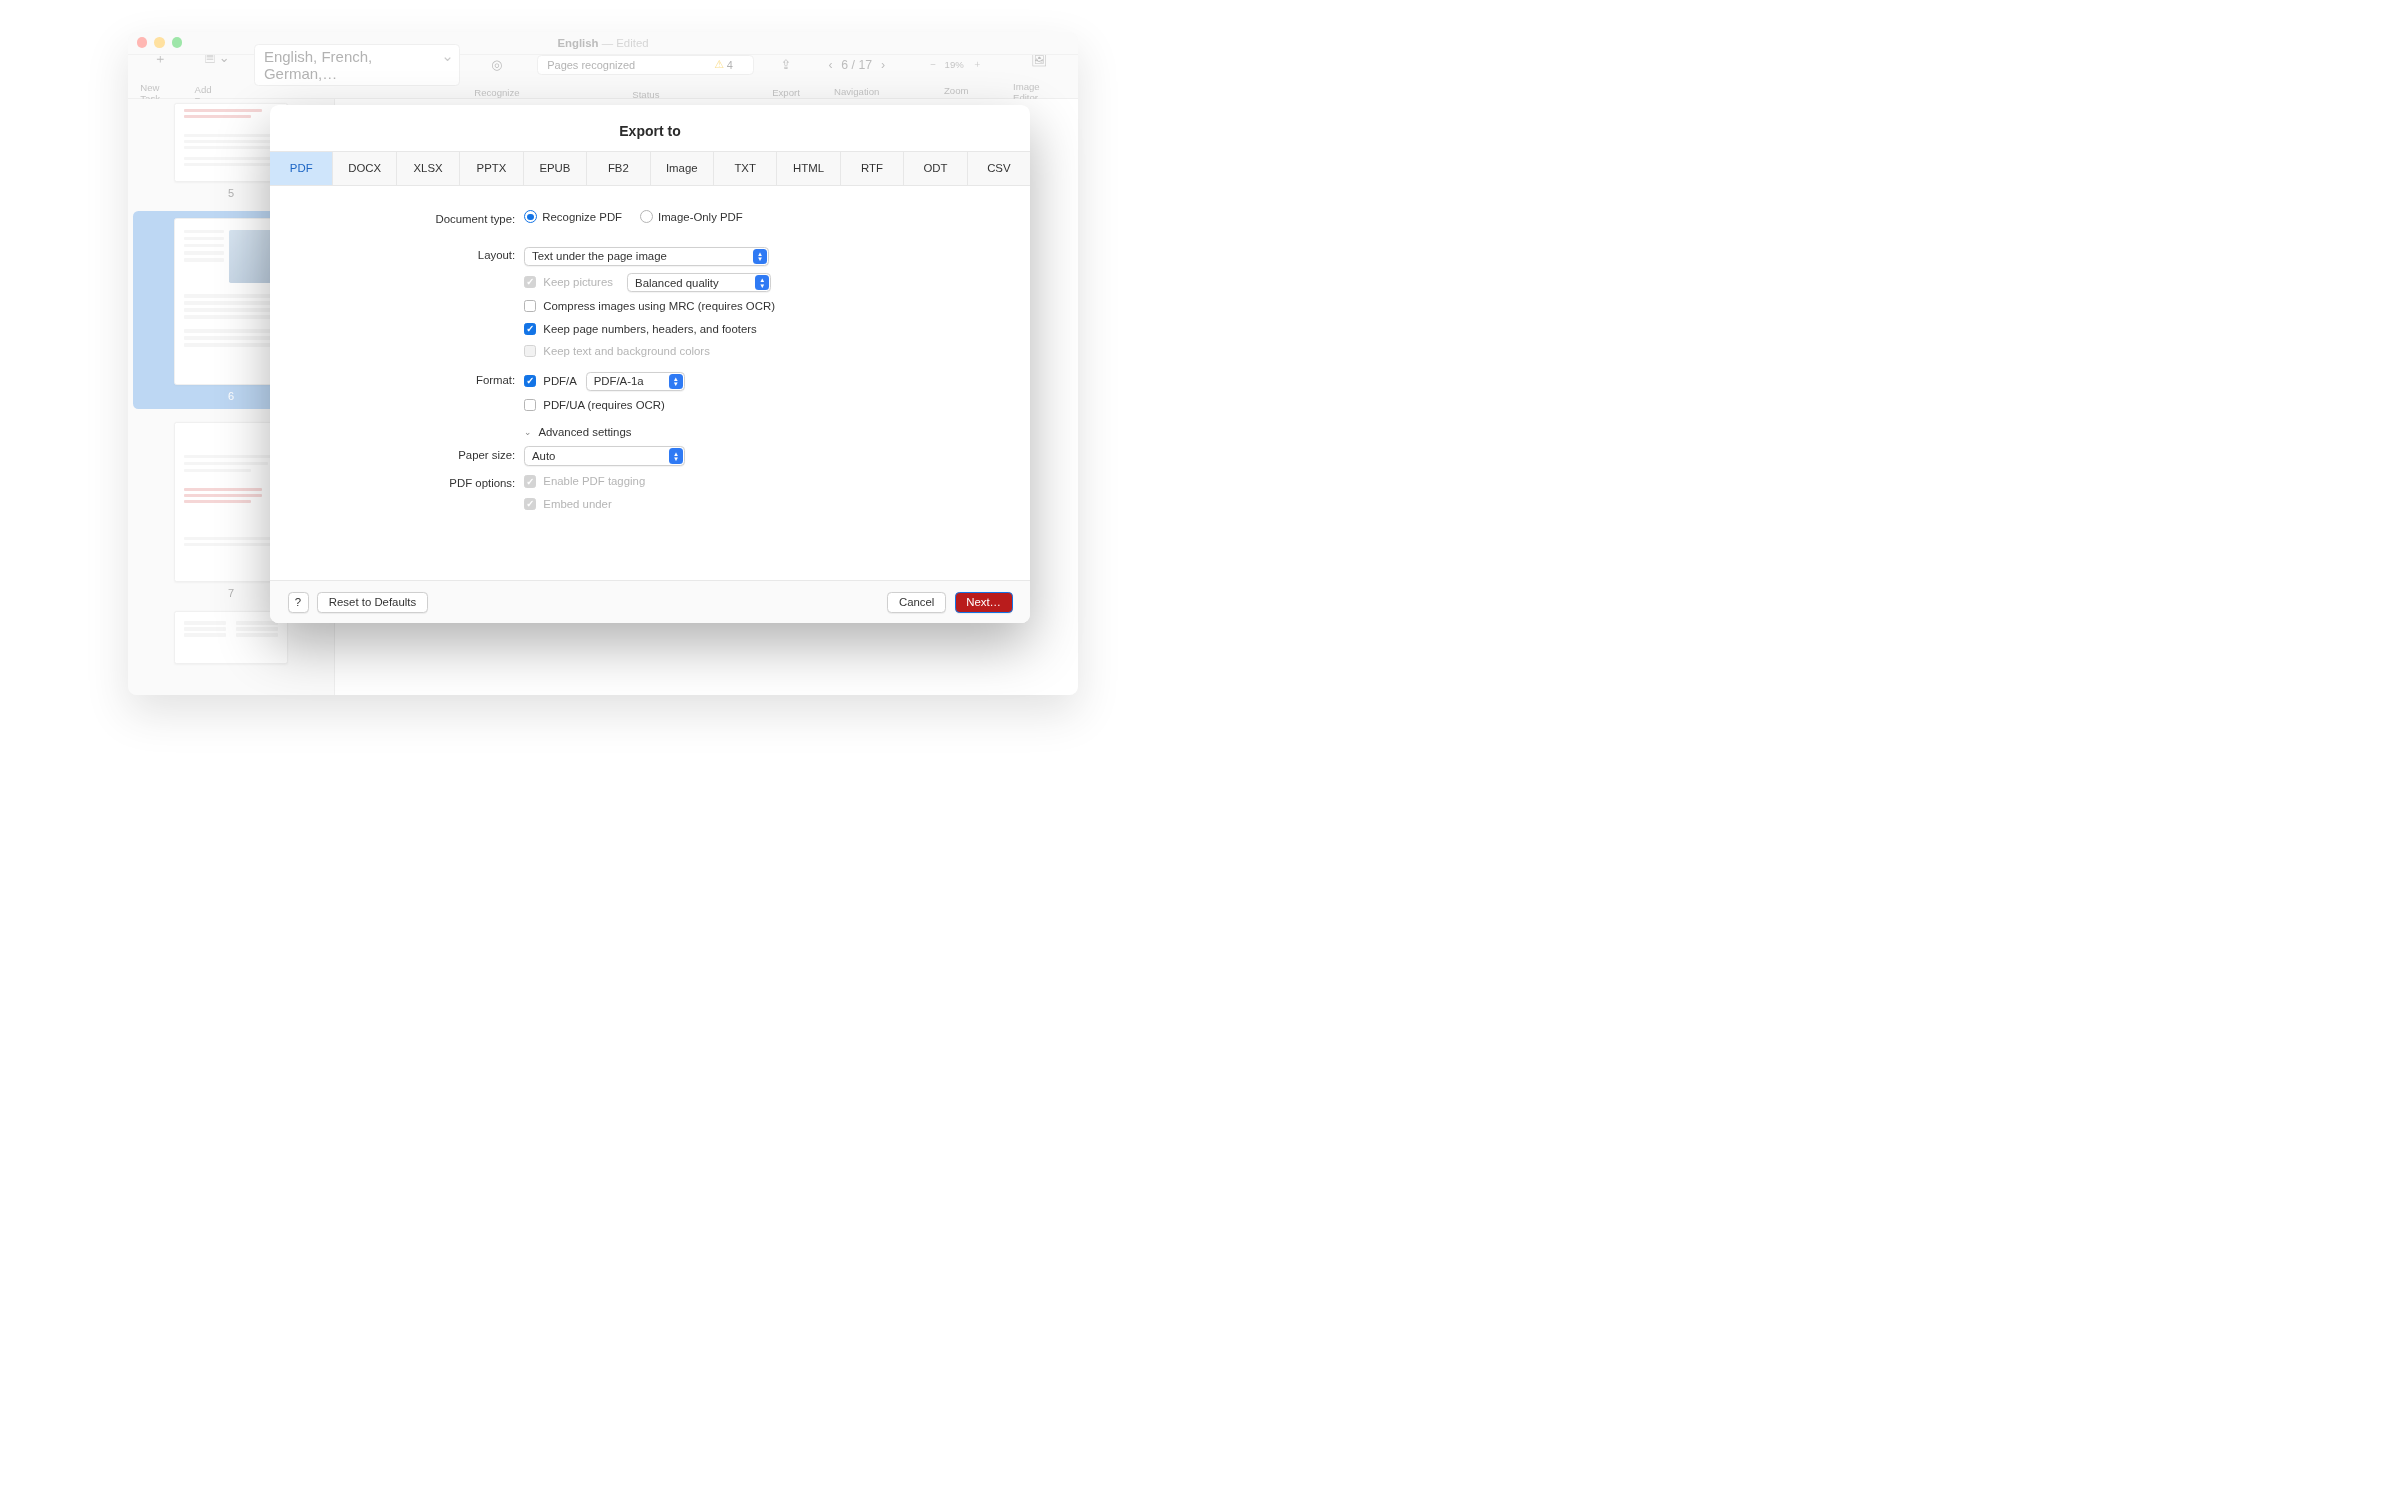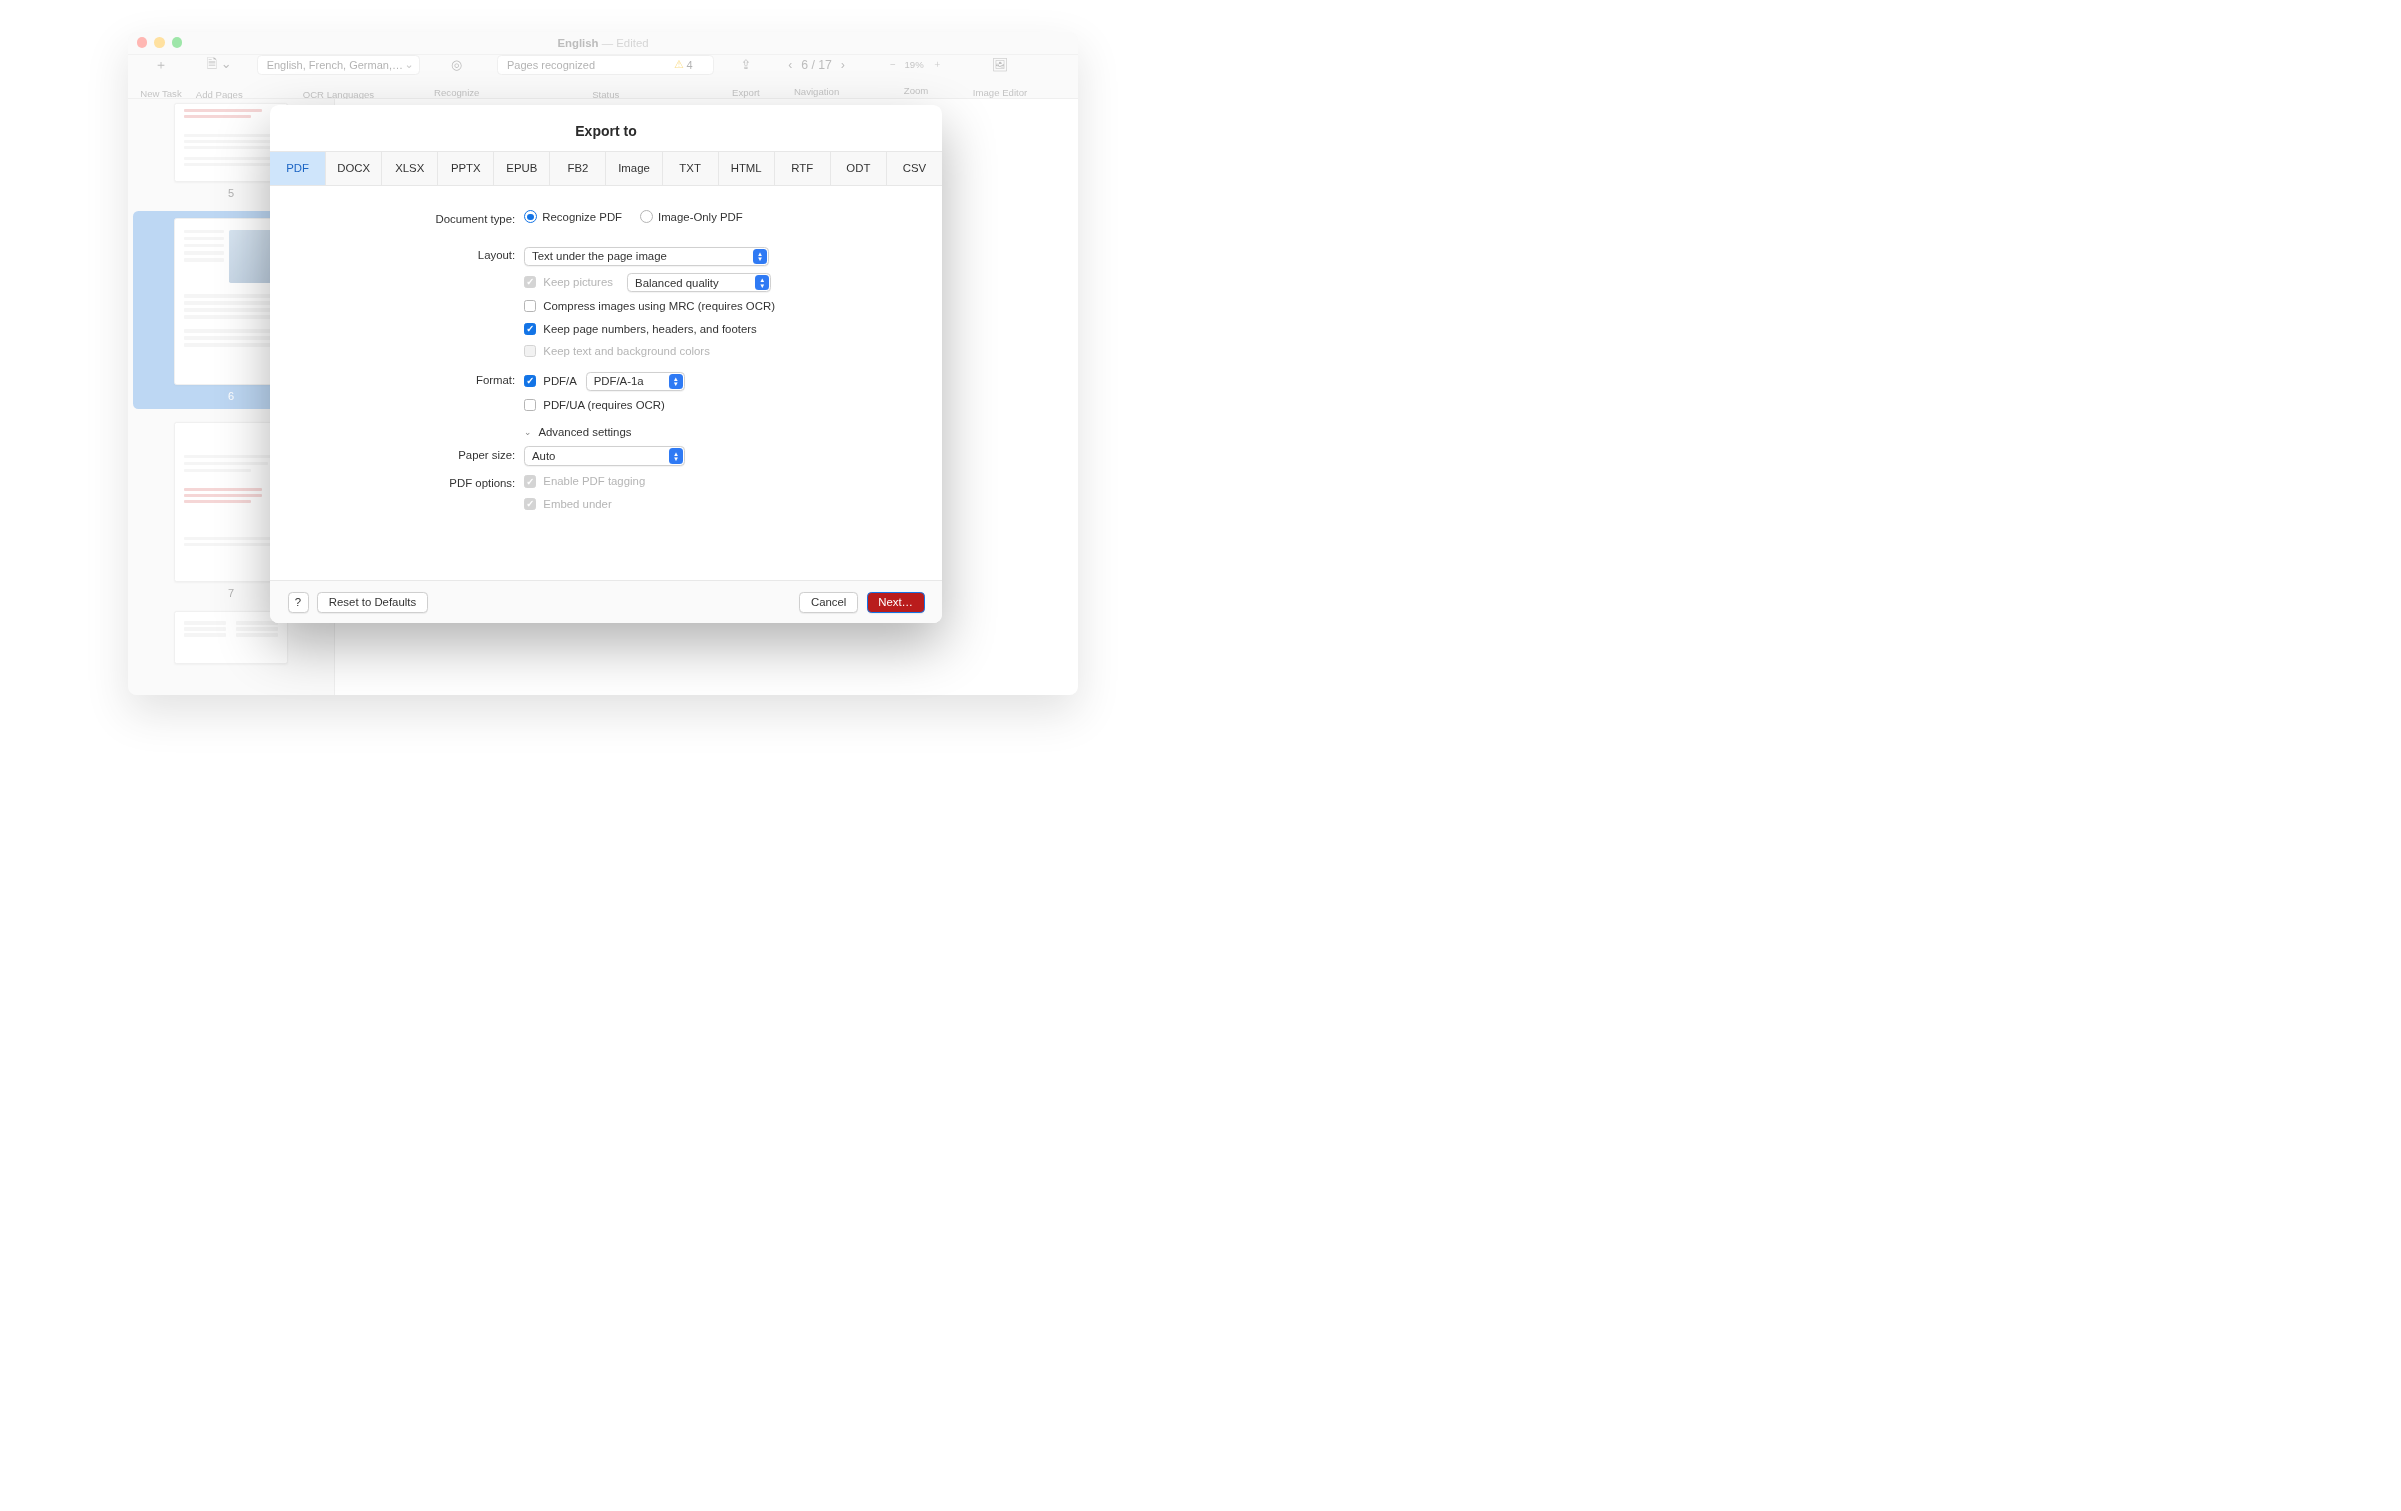--- a/index.html
+++ b/index.html
@@ -44,21 +44,21 @@
     height: 44px;
     background: #f4f4f4;
     border-bottom: 0.9px solid #dcdcdc;
     display: flex; align-items: flex-start;
     padding: 1.8px 7px 0;
     gap: 3.5px;
   }
   .tb-group { display: flex; flex-direction: column; align-items: center; justify-content: center; height: 100%; padding: 0 5.3px; font-size: 9.6px; color: #7a7a7a; }
   .tb-group .icons { display:flex; align-items:center; justify-content:center; height: 21px; gap:5.3px; color:#6c6c6c; font-size:13px; }
   .tb-group .lbl { margin-top: 14px; }
-  .lang-pill { background:#fff; border:0.9px solid #dcdcdc; border-radius:4.4px; padding:2.6px 16px 2.6px 8.8px; font-size:11px; color:#555; position:relative;}
+  .lang-pill { background:#fff; border:0.9px solid #dcdcdc; border-radius:4.4px; padding:2.6px 16px 2.6px 8.8px; font-size:15px; color:#555; position:relative;}
   .lang-pill::after{content:"⌄"; position:absolute; right:5.3px; top:1.8px; color:#888;}
   .status-pill { background:#fff; border:0.9px solid #dcdcdc; border-radius:4.4px; padding:2.6px 8.8px; font-size:11px; color:#555; display:flex; align-items:center; gap:79px; min-width:217px;}
   .warn-badge{display:flex; align-items:center; gap:2.6px; color:#555;}
   .warn-badge::before{content:"⚠"; color:#f4b400;}
   .nav-arrows { display:flex; align-items:center; gap:8.8px; color:#6a6a6a; font-size:12.3px;}
   .zoom-group{display:flex; align-items:center; gap:8.8px;}
   .zoom-btn{color:#8a8a8a;}
 
   .app-body { display:flex; height: calc(100% - 67px); }
   .sidebar { width: 207px; background:#f4f4f4; overflow:hidden; border-right:0.9px solid #dcdcdc; padding:3.5px 10.5px;}
@@ -76,21 +76,21 @@
   
   .dimmer{
     position:absolute; left:0; top:0; width:100%; height:100%;
     background:rgba(255,255,255,0.55);
   }
 
   
   .modal {
     position:absolute;
     left:270px; top:105px;
-    width:672px; height:518px;
+    width:760px; height:518px;
     background:#fff;
     border-radius:8.8px;
     box-shadow:0 22px 53px rgba(0,0,0,0.30);
     display:flex; flex-direction:column;
     overflow:hidden;
   }
   .modal h1{
     font-size:14px; font-weight:600; text-align:center;
     padding:17.5px 0 12.3px; color:#2b2b2b;
   }

